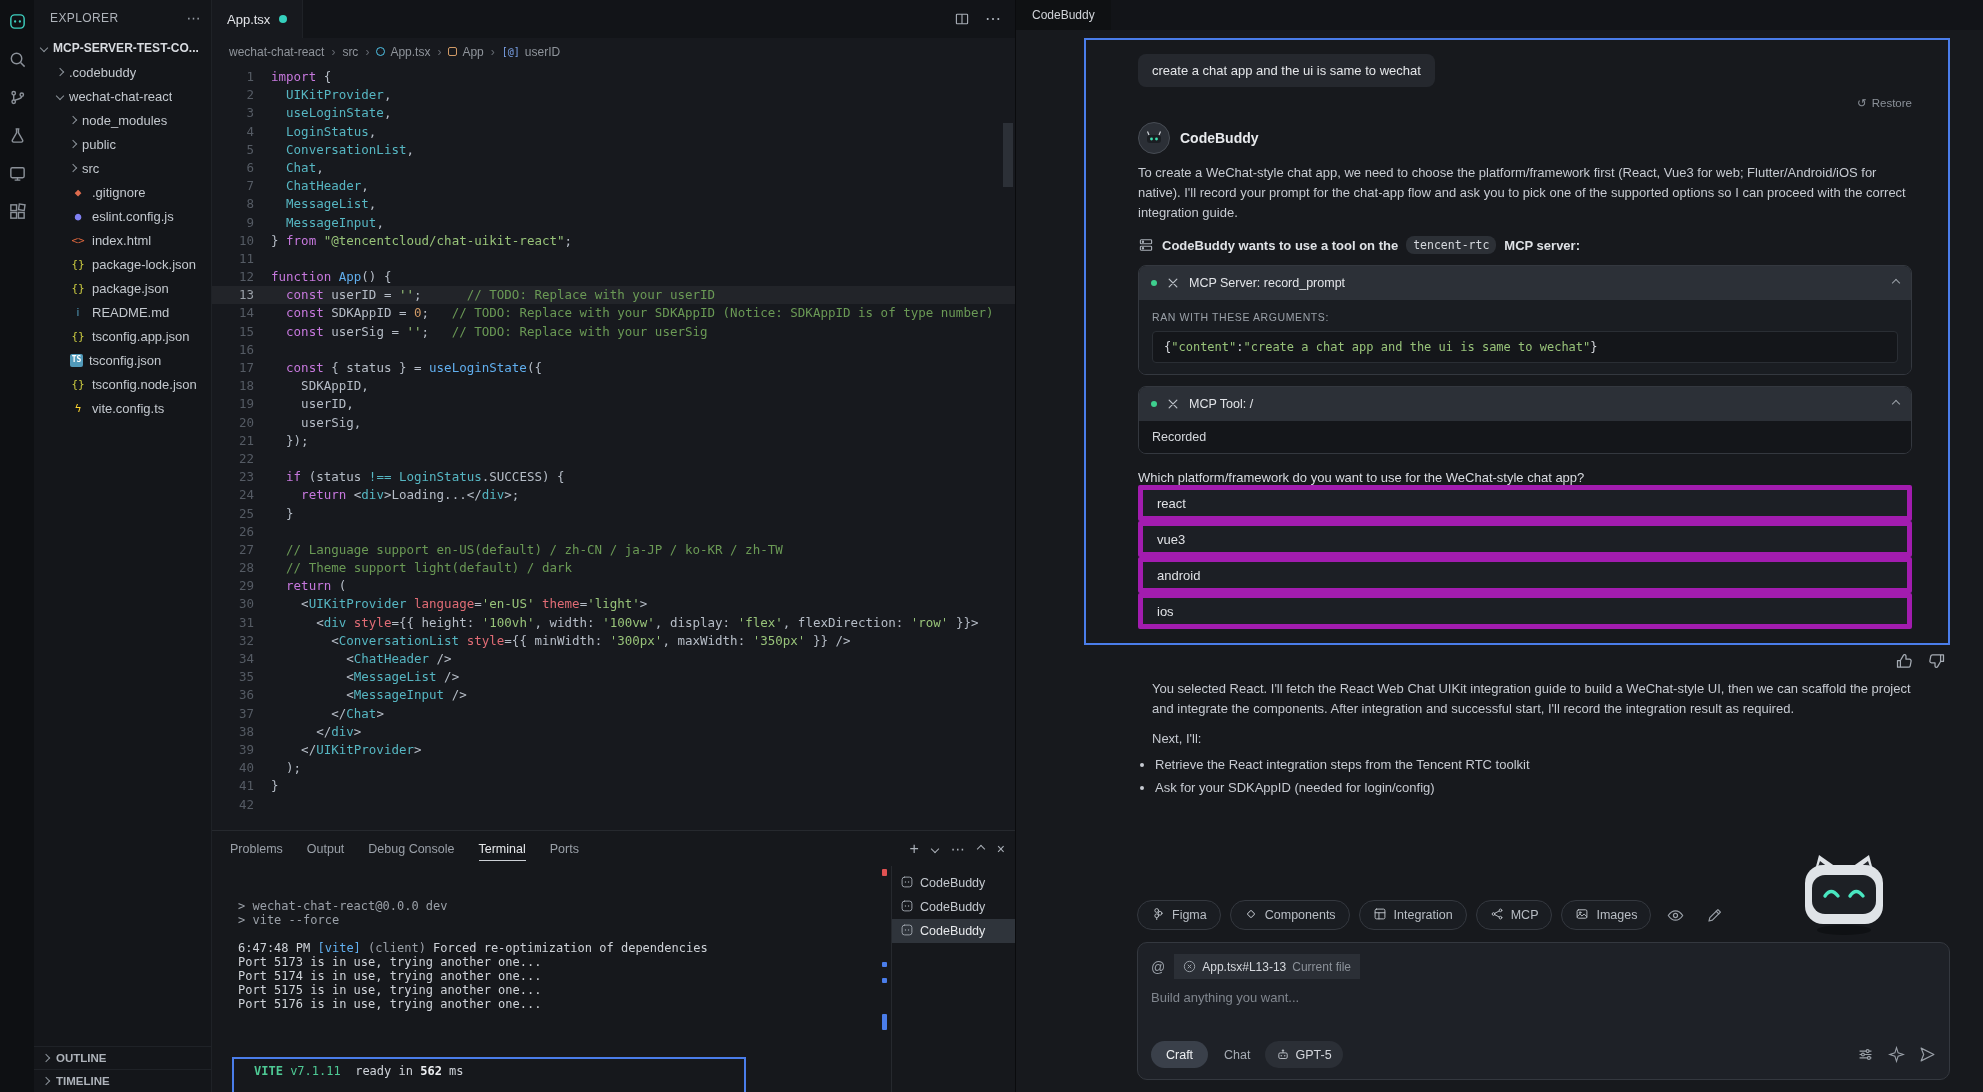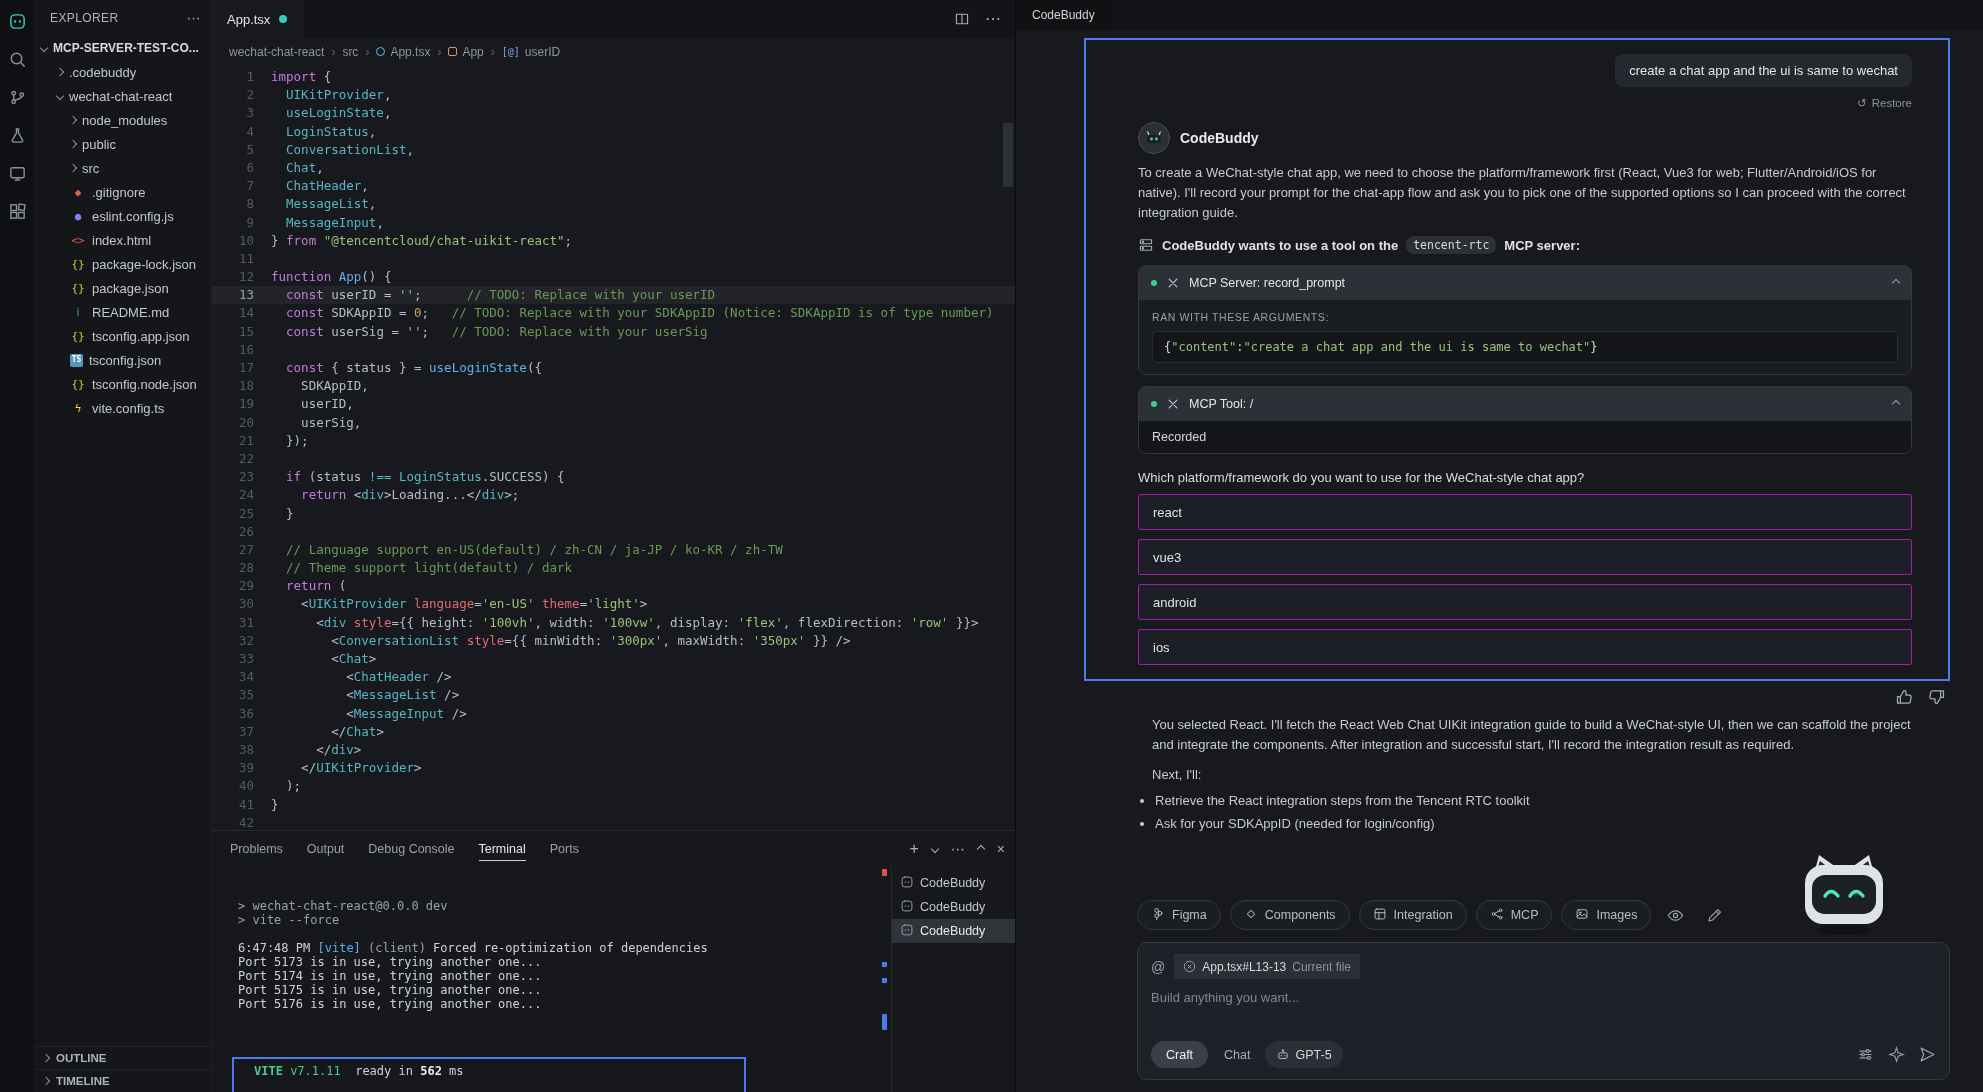--- a/index.html
+++ b/index.html
@@ -79,21 +79,21 @@
   .session{height:24px;display:flex;align-items:center;gap:6px;padding:0 8px;font-size:12.5px;color:#c3c8ce;cursor:pointer}
   .session.active{background:#2f343b;color:#e6e8eb}
   .session svg{width:14px;height:14px;flex-shrink:0;color:#9aa0a8}
 
   
   .rightpanel{flex:1;background:#17191d;display:flex;flex-direction:column;position:relative;border-left:1px solid #0a0b0d;overflow:hidden}
   .rp-header{height:30px;flex-shrink:0;background:#121418;display:flex}
   .rp-tab{background:#0f1113;padding:0 16px;display:flex;align-items:center;font-size:12px;color:#d0d3d8;cursor:pointer}
   .rp-scroll{flex:1;padding:8px 33px 0 68px;overflow:hidden;position:relative}
   .annotation-box{border:2px solid #4a7dea;padding:14px 36px 14px 52px;display:flex;flex-direction:column}
-  .bubble-row{display:flex;justify-content:flex-end}
+  .bubble-row{display:flex;}
   .bubble{background:#25282e;border-radius:8px;padding:9px 14px;font-size:13px;color:#e4e6e9;max-width:560px}
   .restore-row{display:flex;justify-content:flex-end;align-items:center;gap:5px;margin-top:9px;color:#8b9199;font-size:11.5px;cursor:pointer}
   .assistant-head{display:flex;align-items:center;gap:10px;margin-top:12px}
   .avatar{width:32px;height:32px;border-radius:50%;background:#2b2f36;border:1px solid #474c54;display:flex;align-items:center;justify-content:center;flex-shrink:0}
   .a-name{font-size:14px;font-weight:bold;color:#e8eaed}
   .msg-text{margin-top:9px;font-size:13px;line-height:20px;color:#c6cad1;max-width:772px}
   .tool-line{margin-top:13px;display:flex;align-items:center;gap:8px;font-size:13px;font-weight:bold;color:#dfe2e6}
   .tool-line svg{width:16px;height:16px;color:#aab0b8;flex-shrink:0}
   .code-chip{font-family:"DejaVu Sans Mono",monospace;font-size:11.5px;background:#2c3036;border-radius:8px;
     padding:2px 7px;font-weight:normal;color:#d5d8dd}
@@ -102,21 +102,21 @@
   .gdot{width:6px;height:6px;border-radius:50%;background:#3ecf8e;flex-shrink:0}
   .tcard-head svg{width:14px;height:14px;color:#b9bec5}
   .chev-up{margin-left:auto;width:6px;height:6px;border-right:1.4px solid #9aa0a8;border-bottom:1.4px solid #9aa0a8;transform:rotate(-135deg)}
   .tcard-body{background:#1a1d22;padding:11px 13px}
   .args-label{font-size:10.5px;letter-spacing:.6px;color:#9aa0a8}
   .args-code{margin-top:8px;background:#14161a;border:1px solid #2a2e34;border-radius:4px;padding:8px 11px;
     font-family:"DejaVu Sans Mono",monospace;font-size:12px;white-space:pre;overflow:hidden}
   .tok2-p{color:#d5d8dd}.tok2-s{color:#98c379}
   .tcard-body.result{background:#14161a;padding:9px 13px;font-size:12.5px;color:#d5d8dd}
   .question{margin-top:16px;font-size:13px;color:#d8dbe0}
-  .option{margin-top:9px;height:36px;background:#1c1f25;border:1px solid #a21caf;border-radius:2px;display:flex;
+  .option{height:36px;background:#1c1f25;border:5px solid #a21caf;border-radius:2px;display:flex;
     align-items:center;padding:0 14px;font-size:13px;color:#e0e2e6;cursor:pointer}
   .feedback{display:flex;justify-content:flex-end;gap:15px;margin-top:7px;color:#a6acb4;padding-right:4px}
   .feedback svg{width:18px;height:18px;cursor:pointer}
   .below{margin-left:68px}
   .bullets{margin:5px 0 0 71px;color:#c6cad1;font-size:13px;line-height:21px}
   .bullets li{margin-top:2px}
 
   .rp-bottom{flex-shrink:0;padding:8px 33px 12px 121px;position:relative}
   .chips{display:flex;gap:9px;align-items:center}
   .chip{height:30px;border:1px solid #34383f;border-radius:16px;display:flex;align-items:center;gap:7px;
@@ -340,21 +340,20 @@
           <div class="code-line"><span class="ln">23</span><span class="ct"><span class="tok-p">  </span><span class="tok-k">if</span><span class="tok-p"> (status </span><span class="tok-o">!==</span><span class="tok-p"> </span><span class="tok-t">LoginStatus</span><span class="tok-p">.SUCCESS) {</span></span></div>
           <div class="code-line"><span class="ln">24</span><span class="ct"><span class="tok-p">    </span><span class="tok-k">return</span><span class="tok-p"> &lt;</span><span class="tok-tg">div</span><span class="tok-p">&gt;Loading...&lt;/</span><span class="tok-tg">div</span><span class="tok-p">&gt;;</span></span></div>
           <div class="code-line"><span class="ln">25</span><span class="ct"><span class="tok-p">  }</span></span></div>
           <div class="code-line"><span class="ln">26</span><span class="ct"></span></div>
           <div class="code-line"><span class="ln">27</span><span class="ct"><span class="tok-c">  // Language support en-US(default) / zh-CN / ja-JP / ko-KR / zh-TW</span></span></div>
           <div class="code-line"><span class="ln">28</span><span class="ct"><span class="tok-c">  // Theme support light(default) / dark</span></span></div>
           <div class="code-line"><span class="ln">29</span><span class="ct"><span class="tok-p">  </span><span class="tok-k">return</span><span class="tok-p"> (</span></span></div>
           <div class="code-line"><span class="ln">30</span><span class="ct"><span class="tok-p">    &lt;</span><span class="tok-t">UIKitProvider</span><span class="tok-p"> </span><span class="tok-a">language</span><span class="tok-p">=</span><span class="tok-s">'en-US'</span><span class="tok-p"> </span><span class="tok-a">theme</span><span class="tok-p">=</span><span class="tok-s">'light'</span><span class="tok-p">&gt;</span></span></div>
           <div class="code-line"><span class="ln">31</span><span class="ct"><span class="tok-p">      &lt;</span><span class="tok-tg">div</span><span class="tok-p"> </span><span class="tok-a">style</span><span class="tok-p">={{ height: </span><span class="tok-s">'100vh'</span><span class="tok-p">, width: </span><span class="tok-s">'100vw'</span><span class="tok-p">, display: </span><span class="tok-s">'flex'</span><span class="tok-p">, flexDirection: </span><span class="tok-s">'row'</span><span class="tok-p"> }}&gt;</span></span></div>
           <div class="code-line"><span class="ln">32</span><span class="ct"><span class="tok-p">        &lt;</span><span class="tok-t">ConversationList</span><span class="tok-p"> </span><span class="tok-a">style</span><span class="tok-p">={{ minWidth: </span><span class="tok-s">'300px'</span><span class="tok-p">, maxWidth: </span><span class="tok-s">'350px'</span><span class="tok-p"> }} /&gt;</span></span></div>
-          <div class="code-line"><span class="ln">33</span><span class="ct"><span class="tok-p">        &lt;</span><span class="tok-t">Chat</span><span class="tok-p">&gt;</span></span></div>
           <div class="code-line"><span class="ln">34</span><span class="ct"><span class="tok-p">          &lt;</span><span class="tok-t">ChatHeader</span><span class="tok-p"> /&gt;</span></span></div>
           <div class="code-line"><span class="ln">35</span><span class="ct"><span class="tok-p">          &lt;</span><span class="tok-t">MessageList</span><span class="tok-p"> /&gt;</span></span></div>
           <div class="code-line"><span class="ln">36</span><span class="ct"><span class="tok-p">          &lt;</span><span class="tok-t">MessageInput</span><span class="tok-p"> /&gt;</span></span></div>
           <div class="code-line"><span class="ln">37</span><span class="ct"><span class="tok-p">        &lt;/</span><span class="tok-t">Chat</span><span class="tok-p">&gt;</span></span></div>
           <div class="code-line"><span class="ln">38</span><span class="ct"><span class="tok-p">      &lt;/</span><span class="tok-tg">div</span><span class="tok-p">&gt;</span></span></div>
           <div class="code-line"><span class="ln">39</span><span class="ct"><span class="tok-p">    &lt;/</span><span class="tok-t">UIKitProvider</span><span class="tok-p">&gt;</span></span></div>
           <div class="code-line"><span class="ln">40</span><span class="ct"><span class="tok-p">  );</span></span></div>
           <div class="code-line"><span class="ln">41</span><span class="ct"><span class="tok-p">}</span></span></div>
           <div class="code-line"><span class="ln">42</span><span class="ct"></span></div>
         </div>

